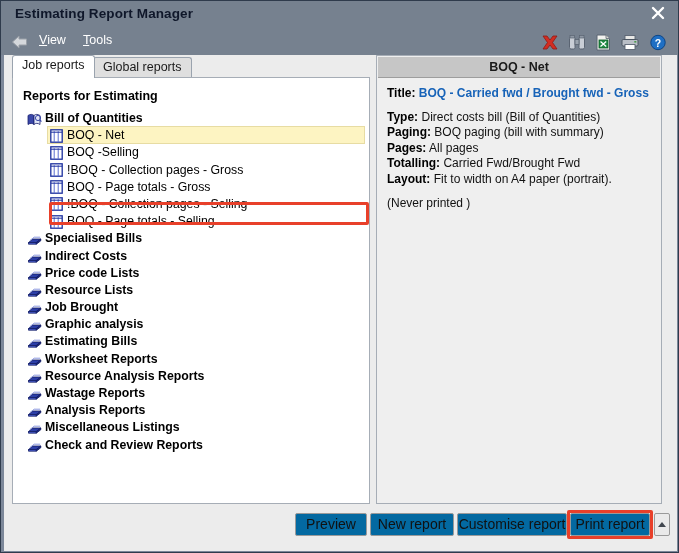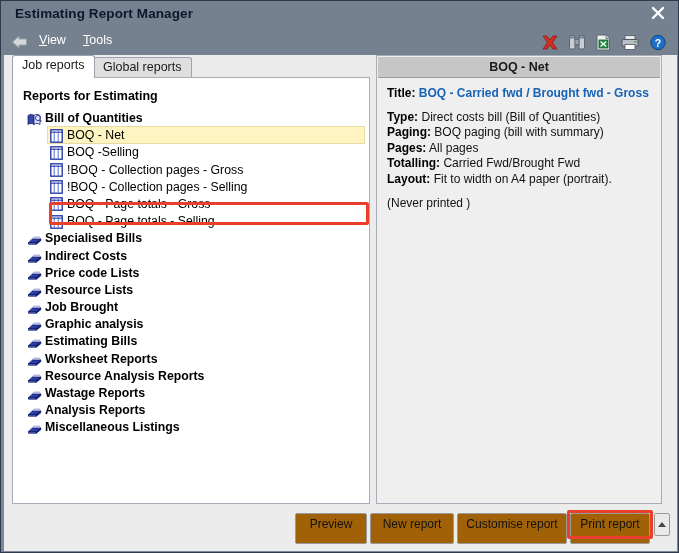--- a/index.html
+++ b/index.html
@@ -268,27 +268,27 @@
   .btnbar {
     position: absolute;
     left: 0;
     top: 453px;
     width: 673px;
     height: 38px;
   }
   .btn {
     position: absolute;
     top: 5px;
-    height: 31px;
-    box-sizing: border-box;
-    background: #a16207;
+    height: 23px;
+    box-sizing: border-box;
+    background: #0369a1;
     border: 1px solid #9a9a9a;
     border-radius: 2px;
     font-family: "Liberation Sans", sans-serif;
-    font-size: 12px;
+    font-size: 14px;
     color: #111111;
     text-align: center;
     line-height: 21px;
     cursor: pointer;
   }
   .btn-preview   { left: 291px; width: 72px; }
   .btn-new       { left: 366px; width: 84px; }
   .btn-customise { left: 453px; width: 110px; }
   .btn-print     { left: 566px; width: 80px; }
   .btn-updown {
@@ -430,29 +430,29 @@
                 <path d="M0.8 3.2 L12.2 3.2" stroke="#1c2f9e" stroke-width="1"></path>
               </svg></span>
             <span class="label">!BOQ - Collection pages - Gross</span>
           </div>
           <div class="tree-row leaf">
             <span class="grid-icon"><svg width="13" height="14" viewBox="0 0 13 14">
                 <rect x="0.8" y="0.8" width="11.4" height="12.4" fill="#ffffff" stroke="#1c2f9e" stroke-width="1.3"></rect>
                 <path d="M4.2 2.2 L4.2 13.2 M8.2 2.2 L8.2 13.2" stroke="#5c6fd0" stroke-width="1"></path>
                 <path d="M0.8 3.2 L12.2 3.2" stroke="#1c2f9e" stroke-width="1"></path>
               </svg></span>
-            <span class="label">!BOQ - Collection pages - Selling</span>
+            <span class="label">BOQ - Page totals - Gross</span>
           </div>
           <div class="tree-row leaf">
             <span class="grid-icon"><svg width="13" height="14" viewBox="0 0 13 14">
                 <rect x="0.8" y="0.8" width="11.4" height="12.4" fill="#ffffff" stroke="#1c2f9e" stroke-width="1.3"></rect>
                 <path d="M4.2 2.2 L4.2 13.2 M8.2 2.2 L8.2 13.2" stroke="#5c6fd0" stroke-width="1"></path>
                 <path d="M0.8 3.2 L12.2 3.2" stroke="#1c2f9e" stroke-width="1"></path>
               </svg></span>
-            <span class="label">BOQ - Page totals - Gross</span>
+            <span class="label">!BOQ - Collection pages - Selling</span>
           </div>
           <div class="tree-row leaf">
             <span class="grid-icon"><svg width="13" height="14" viewBox="0 0 13 14">
                 <rect x="0.8" y="0.8" width="11.4" height="12.4" fill="#ffffff" stroke="#1c2f9e" stroke-width="1.3"></rect>
                 <path d="M4.2 2.2 L4.2 13.2 M8.2 2.2 L8.2 13.2" stroke="#5c6fd0" stroke-width="1"></path>
                 <path d="M0.8 3.2 L12.2 3.2" stroke="#1c2f9e" stroke-width="1"></path>
               </svg></span>
             <span class="label">BOQ - Page totals - Selling</span>
           </div>
           <div class="tree-row folder">
@@ -555,20 +555,29 @@
             <span class="label">Analysis Reports</span>
           </div>
           <div class="tree-row folder">
             <span class="book-icon"><svg width="15" height="13" viewBox="0 0 15 13">
                 <path d="M1.5 9.5 L6 6 L13.8 6 L9.3 9.5 Z" fill="#2c3ea8" stroke="#101a62" stroke-width="0.8"></path>
                 <path d="M1.5 9.5 L1.5 11.2 L9.3 11.2 L9.3 9.5 Z" fill="#4b5fce" stroke="#101a62" stroke-width="0.8"></path>
                 <path d="M9.3 9.5 L13.8 6 L13.8 7.7 L9.3 11.2 Z" fill="#1b2780" stroke="#101a62" stroke-width="0.8"></path>
                 <path d="M2.8 7.6 L7.2 4.2 L13.2 4.2" fill="none" stroke="#6f7fd8" stroke-width="0.8"></path>
               </svg></span>
             <span class="label">Miscellaneous Listings</span>
+          </div>
+          <div class="tree-row folder">
+            <span class="book-icon"><svg width="15" height="13" viewBox="0 0 15 13">
+                <path d="M1.5 9.5 L6 6 L13.8 6 L9.3 9.5 Z" fill="#2c3ea8" stroke="#101a62" stroke-width="0.8"></path>
+                <path d="M1.5 9.5 L1.5 11.2 L9.3 11.2 L9.3 9.5 Z" fill="#4b5fce" stroke="#101a62" stroke-width="0.8"></path>
+                <path d="M9.3 9.5 L13.8 6 L13.8 7.7 L9.3 11.2 Z" fill="#1b2780" stroke="#101a62" stroke-width="0.8"></path>
+                <path d="M2.8 7.6 L7.2 4.2 L13.2 4.2" fill="none" stroke="#6f7fd8" stroke-width="0.8"></path>
+              </svg></span>
+            <span class="label">Check and Review Reports</span>
           </div>
         </div>
       <div class="anno-row"></div>
     </div>
 
     <div class="detailpanel">
       <div class="detail-header">BOQ - Net</div>
       <div class="detail-body">
         <div class="d-line">
           <span class="lbl">Title:</span>

